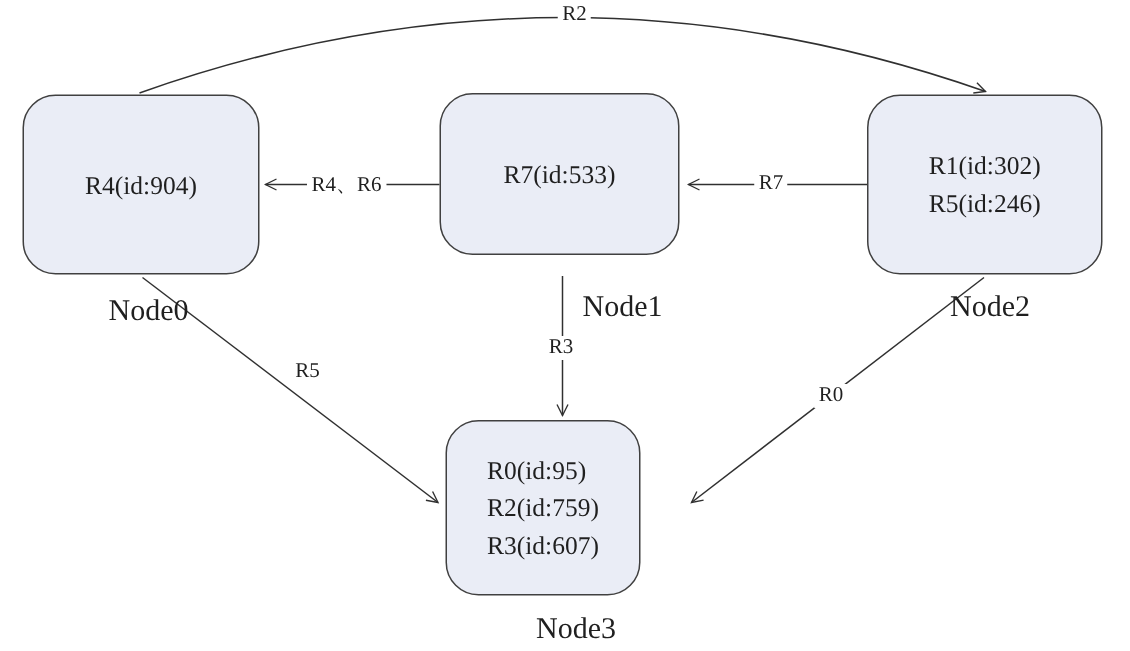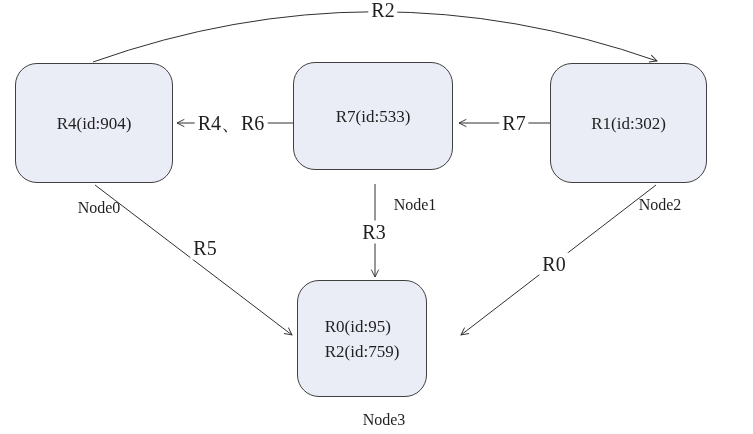--- a/index.html
+++ b/index.html
@@ -39,28 +39,28 @@
   .node-lines {
     display: inline-block;
     text-align: left;
     font-size: 17px;
     line-height: 25px;
     white-space: nowrap;
   }
   .caption {
     position: absolute;
     transform: translate(-50%, -50%);
-    font-size: 16px;
+    font-size: 20px;
     white-space: nowrap;
     font-family: Liberation Serif, serif;
   }
   .edge-label {
     position: absolute;
     transform: translate(-50%, -50%);
-    font-size: 20px;
+    font-size: 14px;
     background: var(--bg, #ffffff);
     padding: 0 3px;
     white-space: nowrap;
   }
 </style>
 </head>
 <body>
 
 <div class="canvas">
 
@@ -85,31 +85,33 @@
   </div>
   <div class="caption" style="left:99px; top:208px">Node0</div>
 
   <div class="node" style="left:293px; top:62px; width:160px; height:108px">
     <div class="node-lines">
       <div>R7(id:533)</div>
     </div>
   </div>
   <div class="caption" style="left:415px; top:205px">Node1</div>
 
-  <div class="node" style="left:550px; top:63px; width:157px; height:120px">
+  <div class="node" style="left:578px; top:63px; width:157px; height:120px">
     <div class="node-lines">
       <div>R1(id:302)</div>
+      <div>R5(id:246)</div>
     </div>
   </div>
   <div class="caption" style="left:660px; top:205px">Node2</div>
 
   <div class="node" style="left:297px; top:280px; width:130px; height:117px">
     <div class="node-lines">
       <div>R0(id:95)</div>
       <div>R2(id:759)</div>
+      <div>R3(id:607)</div>
     </div>
   </div>
   <div class="caption" style="left:384px; top:420px">Node3</div>
 
   <div class="edge-label" style="left:383px; top:10px">R2</div>
   <div class="edge-label" style="left:231px; top:123px">R4、R6</div>
   <div class="edge-label" style="left:514px; top:123px">R7</div>
   <div class="edge-label" style="left:374px; top:232px">R3</div>
   <div class="edge-label" style="left:205px; top:248px">R5</div>
   <div class="edge-label" style="left:554px; top:264px">R0</div>

